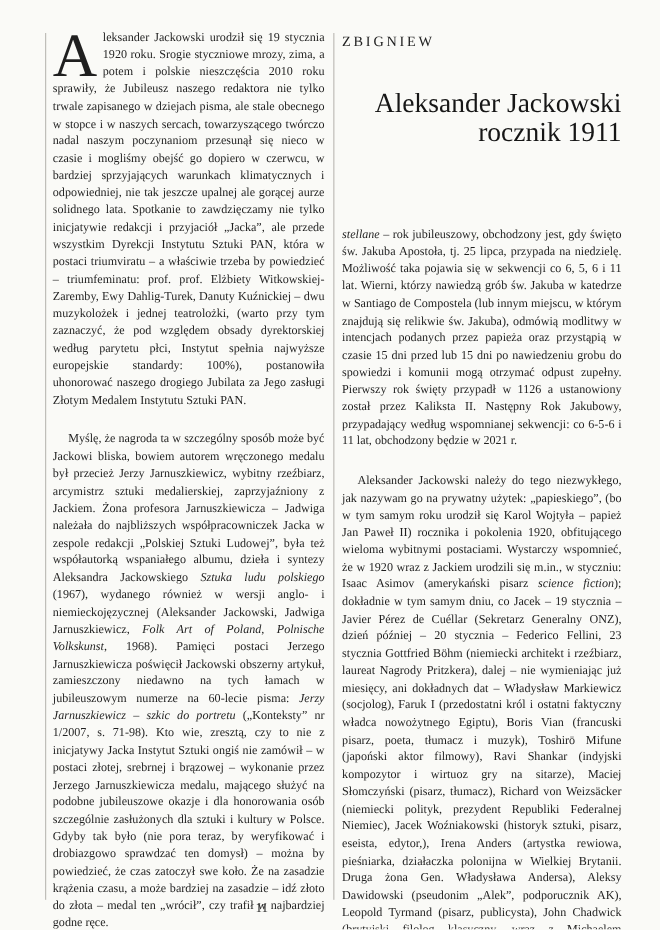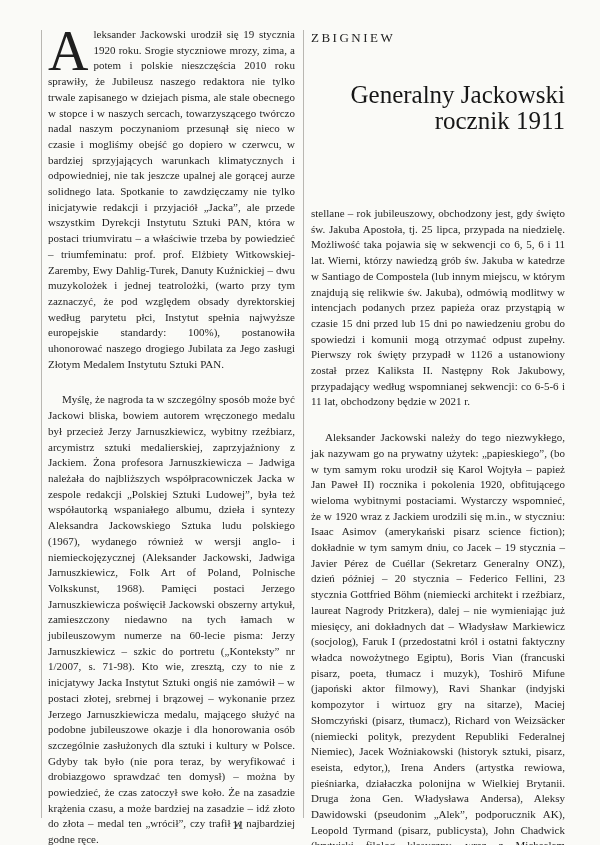--- a/index.html
+++ b/index.html
@@ -35,21 +35,21 @@
 
   .para {
     margin: 0;
     text-align: justify;
     font-size: 11px;
     line-height: 15.7px;
     hyphens: auto;
     -webkit-hyphens: auto;
   }
   .para.indent { text-indent: 14px; margin-top: 20px; }
-  .it { }
+  .it { font-style: italic; }
 
   .dropcap {
     float: left;
     font-size: 56px;
     line-height: 44px;
     padding: 2px 5px 0 0;
     font-weight: 400;
   }
 
   .author {
@@ -92,21 +92,21 @@
       <p class="para"><span class="dropcap">A</span><span>leksander Jackowski urodził się 19 stycznia 1920 roku. Srogie styczniowe mrozy, zima, a potem i polskie nieszczęścia 2010 roku sprawiły, że Jubileusz naszego redaktora nie tylko trwale zapisanego w dziejach pisma, ale stale obecnego w stopce i w naszych sercach, towarzyszącego twórczo nadal naszym poczynaniom przesunął się nieco w czasie i mogliśmy obejść go dopiero w czerwcu, w bardziej sprzyjających warunkach klimatycznych i odpowiedniej, nie tak jeszcze upalnej ale gorącej aurze solidnego lata. Spotkanie to zawdzięczamy nie tylko inicjatywie redakcji i przyjaciół „Jacka”, ale przede wszystkim Dyrekcji Instytutu Sztuki PAN, która w postaci triumviratu – a właściwie trzeba by powiedzieć – triumfeminatu: prof. prof. Elżbiety Witkowskiej-Zaremby, Ewy Dahlig-Turek, Danuty Kuźnickiej – dwu muzykolożek i jednej teatrolożki, (warto przy tym zaznaczyć, że pod względem obsady dyrektorskiej według parytetu płci, Instytut spełnia najwyższe europejskie standardy: 100%), postanowiła uhonorować naszego drogiego Jubilata za Jego zasługi Złotym Medalem Instytutu Sztuki PAN.</span></p>
       <p class="para indent"><span>Myślę, że nagroda ta w szczególny sposób może być Jackowi bliska, bowiem autorem wręczonego medalu był przecież Jerzy Jarnuszkiewicz, wybitny rzeźbiarz, arcymistrz sztuki medalierskiej, zaprzyjaźniony z Jackiem. Żona profesora Jarnuszkiewicza – Jadwiga należała do najbliższych współpracowniczek Jacka w zespole redakcji „Polskiej Sztuki Ludowej”, była też współautorką wspaniałego albumu, dzieła i syntezy Aleksandra Jackowskiego </span><span class="it">Sztuka ludu polskiego</span><span> (1967), wydanego również w wersji anglo- i niemieckojęzycznej (Aleksander Jackowski, Jadwiga Jarnuszkiewicz, </span><span class="it">Folk Art of Poland</span><span>, </span><span class="it">Polnische Volkskunst</span><span>, 1968). Pamięci postaci Jerzego Jarnuszkiewicza poświęcił Jackowski obszerny artykuł, zamieszczony niedawno na tych łamach w jubileuszowym numerze na 60-lecie pisma: </span><span class="it">Jerzy Jarnuszkiewicz – szkic do portretu</span><span> („Konteksty” nr 1/2007, s. 71-98). Kto wie, zresztą, czy to nie z inicjatywy Jacka Instytut Sztuki ongiś nie zamówił – w postaci złotej, srebrnej i brązowej – wykonanie przez Jerzego Jarnuszkiewicza medalu, mającego służyć na podobne jubileuszowe okazje i dla honorowania osób szczególnie zasłużonych dla sztuki i kultury w Polsce. Gdyby tak było (nie pora teraz, by weryfikować i drobiazgowo sprawdzać ten domysł) – można by powiedzieć, że czas zatoczył swe koło. Że na zasadzie krążenia czasu, a może bardziej na zasadzie – idź złoto do złota – medal ten „wrócił”, czy trafił w najbardziej godne ręce.</span></p>
       <p class="para indent"><span>Aleksander Jackowski urodził się w 1920 roku i należy do tego niezwykłego rocznika 1920. Warto się przy tym wyjątkowym czasie na chwilę zatrzymać.</span></p>
     </div>
 
   <div class="col col-right">
     <div class="author">
       <div>ZBIGNIEW</div>
     </div>
     <h1 class="title">
-      <div>Generalny Jackowski</div>
+      <div>Aleksander Jackowski</div>
       <div>rocznik 1911</div>
     </h1>
     <div class="right-body">
         <p class="para"><span class="it">stellane</span><span> – rok jubileuszowy, obchodzony jest, gdy święto św. Jakuba Apostoła, tj. 25 lipca, przypada na niedzielę. Możliwość taka pojawia się w sekwencji co 6, 5, 6 i 11 lat. Wierni, którzy nawiedzą grób św. Jakuba w katedrze w Santiago de Compostela (lub innym miejscu, w którym znajdują się relikwie św. Jakuba), odmówią modlitwy w intencjach podanych przez papieża oraz przystąpią w czasie 15 dni przed lub 15 dni po nawiedzeniu grobu do spowiedzi i komunii mogą otrzymać odpust zupełny. Pierwszy rok święty przypadł w 1126 a ustanowiony został przez Kaliksta II. Następny Rok Jakubowy, przypadający według wspomnianej sekwencji: co 6-5-6 i 11 lat, obchodzony będzie w 2021 r.</span></p>
         <p class="para indent"><span>Aleksander Jackowski należy do tego niezwykłego, jak nazywam go na prywatny użytek: „papieskiego”, (bo w tym samym roku urodził się Karol Wojtyła – papież Jan Paweł II) rocznika i pokolenia 1920, obfitującego wieloma wybitnymi postaciami. Wystarczy wspomnieć, że w 1920 wraz z Jackiem urodzili się m.in., w styczniu: Isaac Asimov (amerykański pisarz </span><span class="it">science fiction</span><span>); dokładnie w tym samym dniu, co Jacek – 19 stycznia – Javier Pérez de Cuéllar (Sekretarz Generalny ONZ), dzień później – 20 stycznia – Federico Fellini, 23 stycznia Gottfried Böhm (niemiecki architekt i rzeźbiarz, laureat Nagrody Pritzkera), dalej – nie wymieniając już miesięcy, ani dokładnych dat – Władysław Markiewicz (socjolog), Faruk I (przedostatni król i ostatni faktyczny władca nowożytnego Egiptu), Boris Vian (francuski pisarz, poeta, tłumacz i muzyk), Toshirō Mifune (japoński aktor filmowy), Ravi Shankar (indyjski kompozytor i wirtuoz gry na sitarze), Maciej Słomczyński (pisarz, tłumacz), Richard von Weizsäcker (niemiecki polityk, prezydent Republiki Federalnej Niemiec), Jacek Woźniakowski (historyk sztuki, pisarz, eseista, edytor,), Irena Anders (artystka rewiowa, pieśniarka, działaczka polonijna w Wielkiej Brytanii. Druga żona Gen. Władysława Andersa), Aleksy Dawidowski (pseudonim „Alek”, podporucznik AK), Leopold Tyrmand (pisarz, publicysta), John Chadwick (brytyjski filolog klasyczny, wraz z Michaelem Ventrisem odczytał pismo linearne B), Marcel Reich-Ranicki</span></p>
       </div>
   </div>
 
   <div class="page-num">11</div>
 

